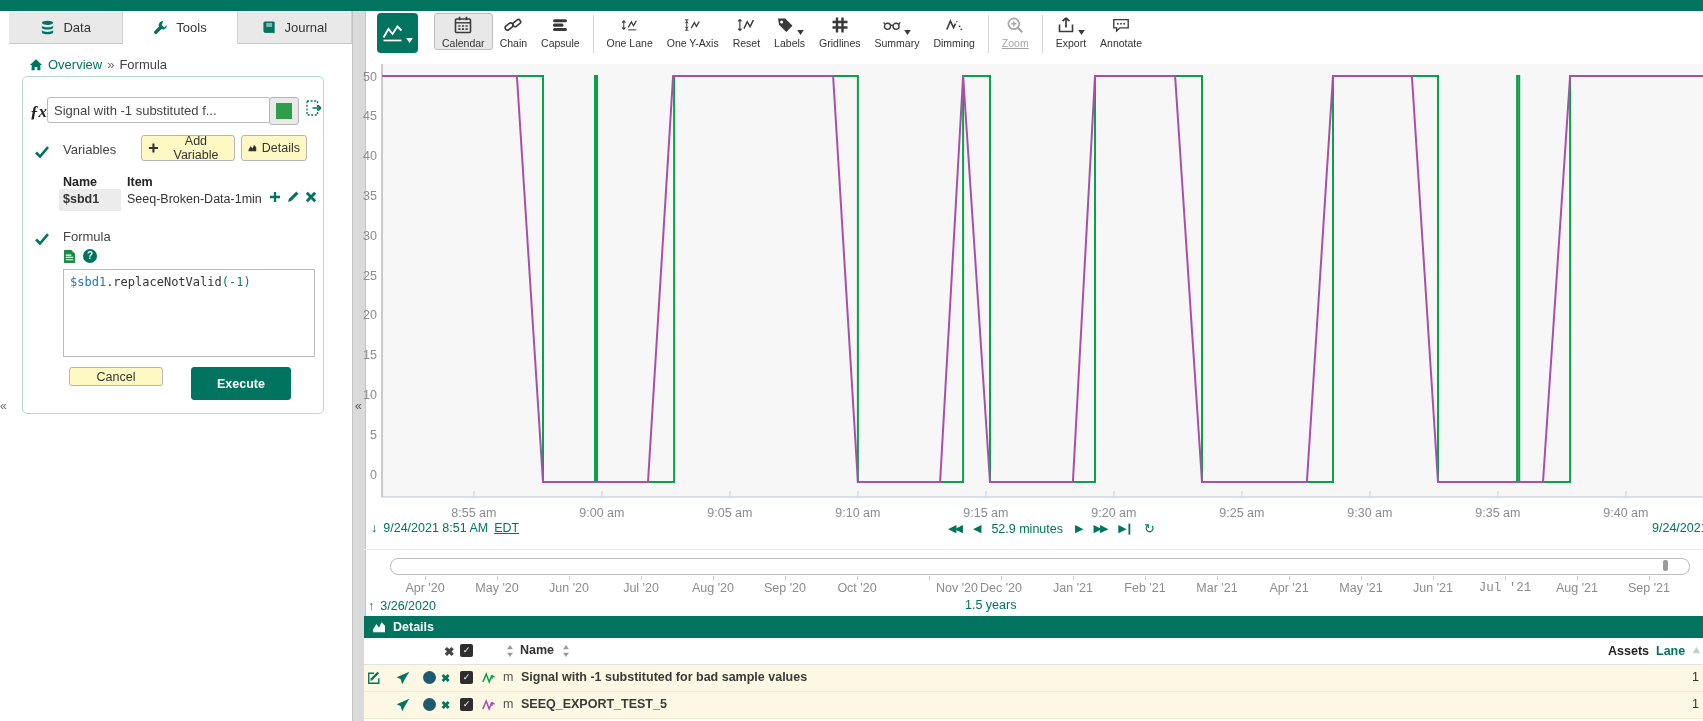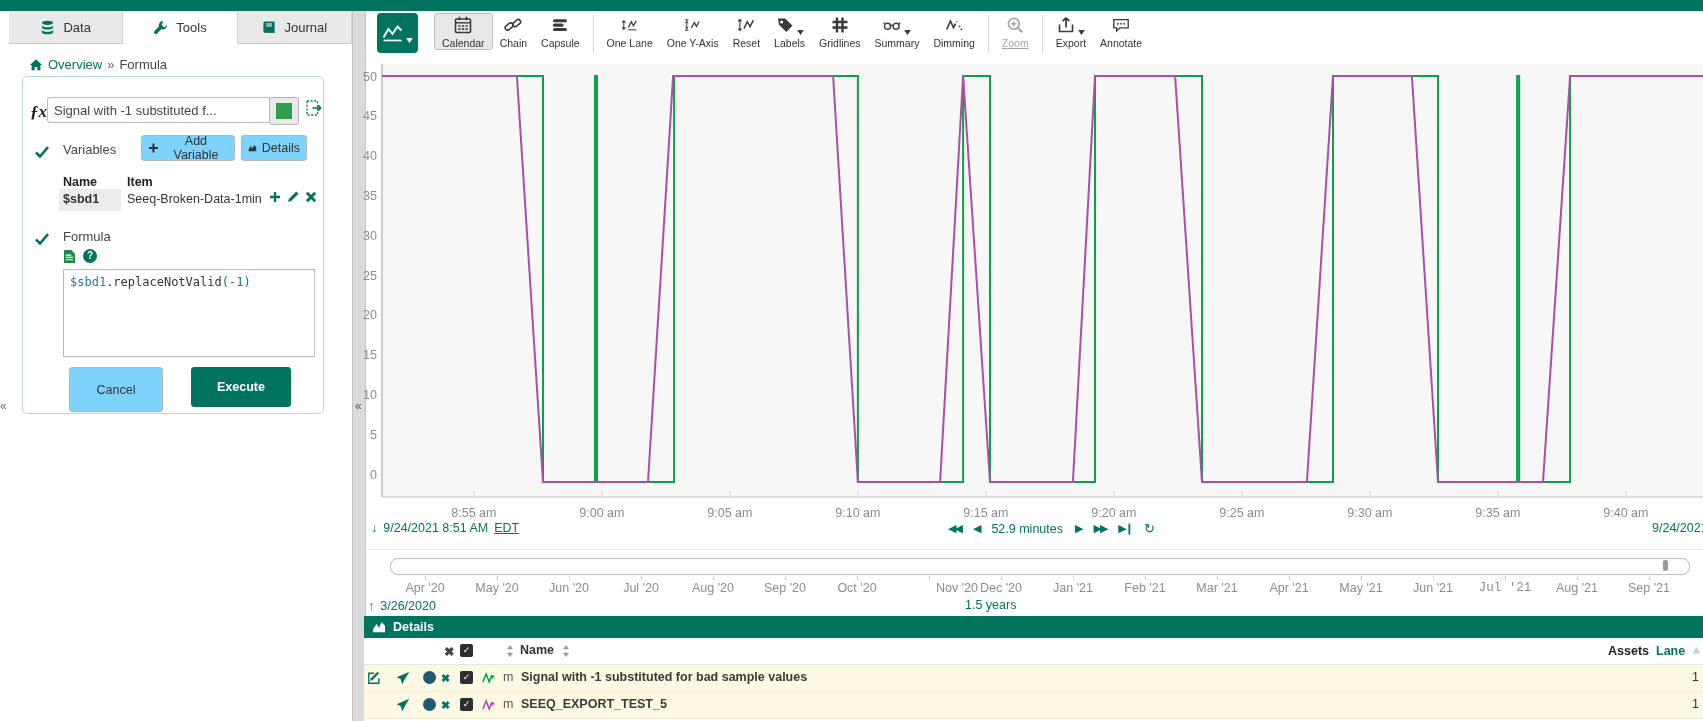--- a/index.html
+++ b/index.html
@@ -24,38 +24,38 @@
   .card{position:absolute;left:13px;top:65px;width:300px;height:336px;background:#fff;border:1px solid #b7d9ce;border-radius:5px;}
   .fx{position:absolute;left:7px;top:25px;font-family:"Liberation Serif",serif;font-style:italic;font-weight:bold;font-size:17px;color:#222;}
   .name-input{position:absolute;left:24px;top:20px;width:210px;height:24px;border:1px solid #bbb;border-radius:3px;
     font-family:"Liberation Sans",sans-serif;font-size:13px;color:#444;padding:0 6px;}
   .swatch-btn{position:absolute;left:246px;top:20px;width:28px;height:26px;background:#e9e9e9;border:1px solid #b5b5b5;border-radius:3px;
     display:flex;align-items:center;justify-content:center;cursor:pointer;}
   .swatch{width:16px;height:16px;}
   .undock{position:absolute;left:282px;top:22px;width:18px;height:18px;color:#00745e;cursor:pointer;}
   .sec-check{position:absolute;color:#00745e;width:14px;height:12px;}
   .sec-label{position:absolute;font-size:13px;color:#444;}
-  .btn{border:1px solid #b5b5b5;border-radius:3px;background:#7dd3fc;font-family:"Liberation Sans",sans-serif;
+  .btn{border:1px solid #b5b5b5;border-radius:3px;background:#fef9c3;font-family:"Liberation Sans",sans-serif;
     font-size:12.5px;color:#333;display:flex;align-items:center;justify-content:center;gap:5px;cursor:pointer;}
   .addvar-btn{position:absolute;left:118px;top:58px;width:94px;height:26px;}
   .details-btn{position:absolute;left:218px;top:58px;width:66px;height:26px;}
   .btn .bicon{width:12px;height:12px;color:#333;display:inline-block;}
   .vt-head{position:absolute;top:98px;font-weight:bold;font-size:12.5px;color:#222;}
   .vt-namebg{position:absolute;left:36px;top:112px;width:62px;height:22px;background:#ececec;}
   .vt-cell{position:absolute;top:115px;font-size:12.5px;color:#333;}
   .vt-icons{position:absolute;top:114px;display:flex;gap:6px;color:#00745e;}
   .vt-icons span{width:12px;height:12px;display:inline-block;cursor:pointer;}
   .doc-icon{position:absolute;left:40px;top:172px;width:13px;height:15px;color:#1e8a4a;cursor:pointer;}
   .q-icon{position:absolute;left:60px;top:172px;width:14px;height:14px;border-radius:50%;background:#00745e;color:#fff;
     font-size:10px;font-weight:bold;text-align:center;line-height:14px;cursor:pointer;}
   .code-box{position:absolute;left:40px;top:192px;width:238px;height:76px;border:1px solid #bbb;background:#fff;
     font-family:"DejaVu Sans Mono",monospace;font-size:12px;padding:5px 6px;cursor:text;}
   .tok-var{color:#2678b5;} .tok-m{color:#333;} .tok-n{color:#0e7d6b;}
-  .cancel-btn{position:absolute;left:46px;top:290px;width:94px;height:45px;}
-  .exec-btn{position:absolute;left:168px;top:290px;width:100px;height:40px;background:#00745e;border:1px solid #00745e;
+  .cancel-btn{position:absolute;left:46px;top:290px;width:94px;height:19px;}
+  .exec-btn{position:absolute;left:168px;top:290px;width:100px;height:33px;background:#00745e;border:1px solid #00745e;
     color:#fff;font-weight:bold;}
   
   .splitter{left:352px;top:11px;width:12px;height:710px;background:#dadada;border-left:1px solid #c4c4c4;border-right:1px solid #c4c4c4;}
   .split-chev{position:absolute;top:388px;left:2px;color:#555;font-size:12px;cursor:pointer;}
   
   .toolbar{left:377px;top:13px;height:44px;display:flex;align-items:flex-start;}
   .tb-primary{width:41px;height:40px;background:#00745e;border-radius:4px;display:flex;align-items:center;justify-content:center;
     gap:3px;color:#fff;cursor:pointer;margin-right:16px;}
   .tb-item{display:flex;flex-direction:column;align-items:center;padding:2px 7px 0 7px;cursor:pointer;color:#333;}
   .tb-item .irow{height:20px;display:flex;align-items:center;gap:3px;color:#3a3a3a;}

